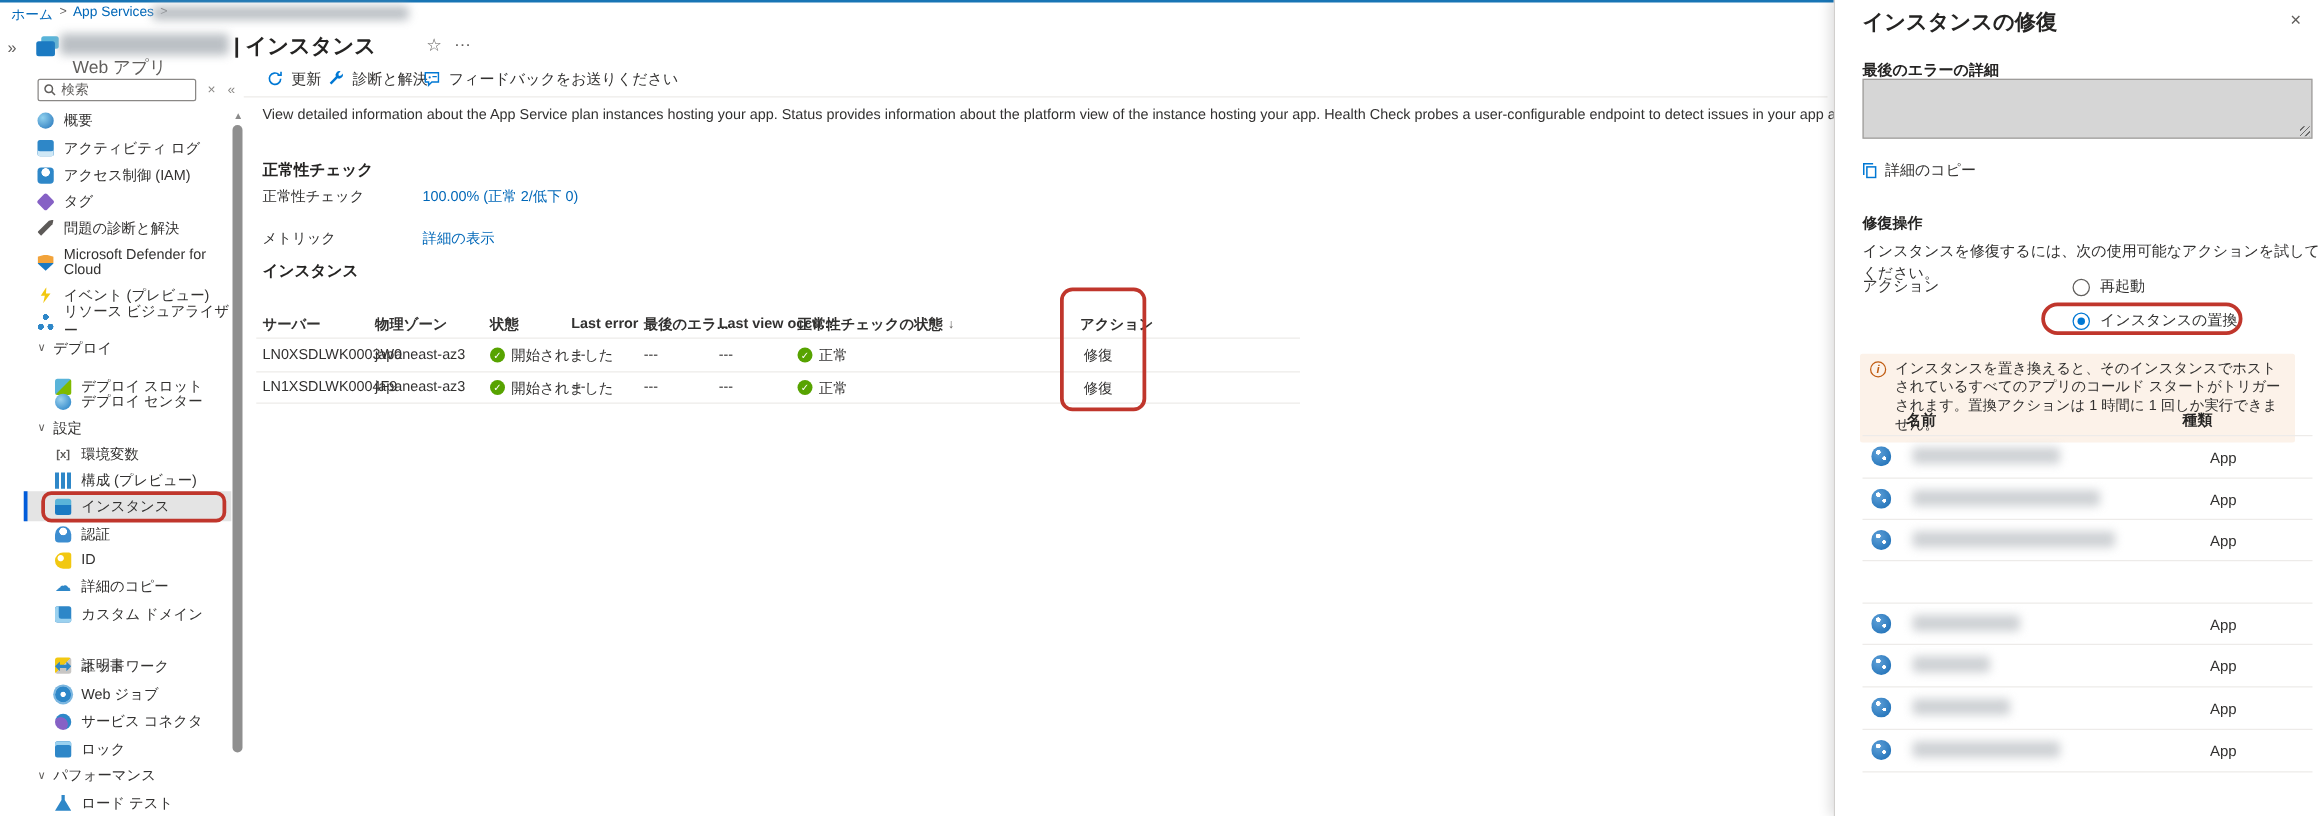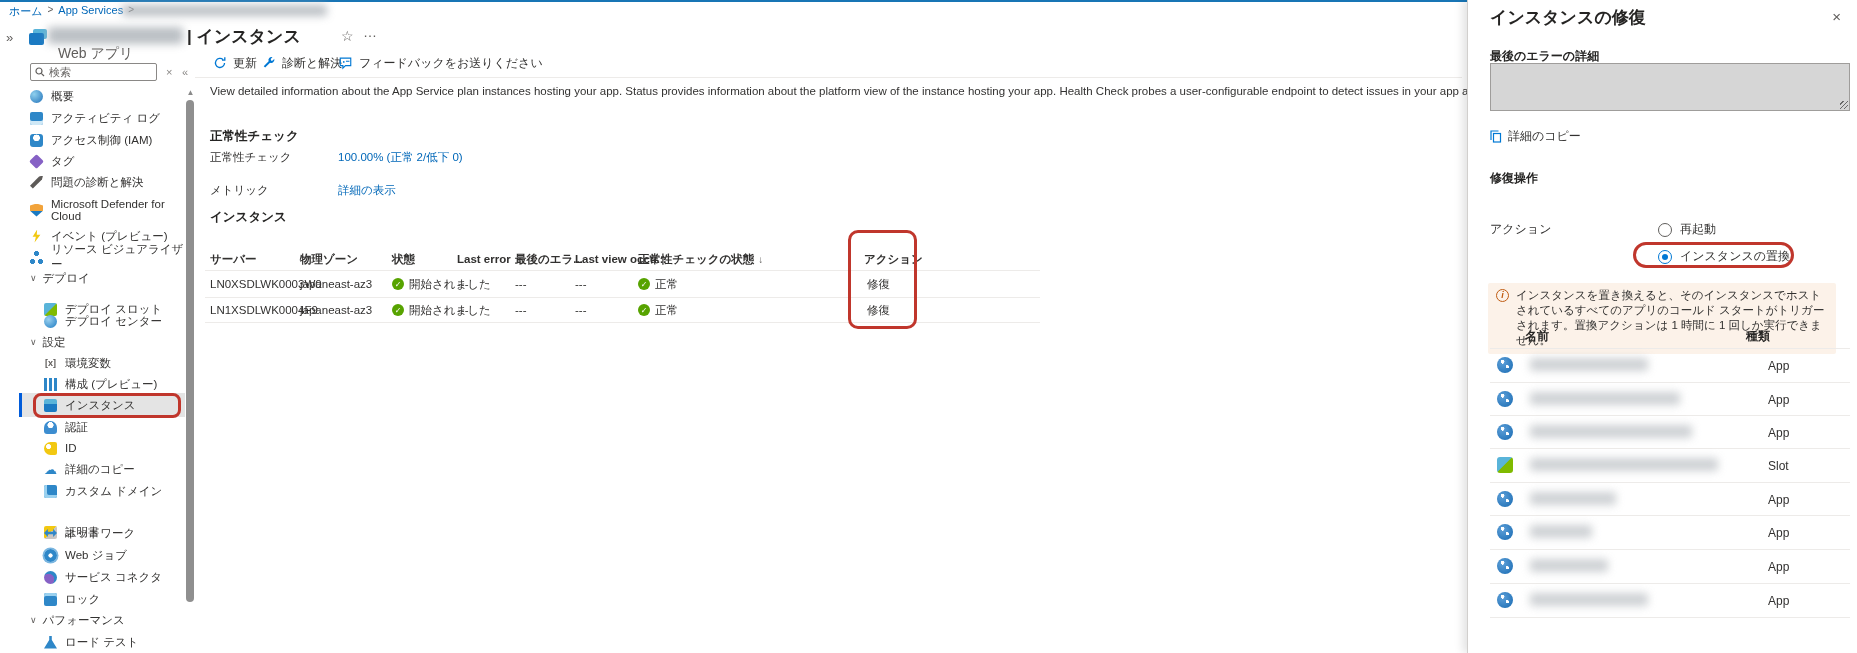--- a/index.html
+++ b/index.html
@@ -353,20 +353,21 @@
 
     <div id="copy-btn">
       <svg width="12" height="13" viewBox="0 0 12 13">
           <rect x="3.5" y="3.5" width="7" height="8.5" fill="none" stroke="#0078d4" stroke-width="1.2"></rect>
           <path d="M8.5 1H1v9" fill="none" stroke="#0078d4" stroke-width="1.2"></path>
         </svg>
       <span>詳細のコピー</span>
     </div>
 
     <div class="p-label" style="top:170px">修復操作</div>
+    <div class="p-text" style="top:193px">インスタンスを修復するには、次の使用可能なアクションを試してください。</div>
     <div class="p-text" style="top:221px">アクション</div>
 
     <div class="radio-row" style="top:221px">
       <span class="radio"></span>
       <span>再起動</span>
     </div>
     <div class="radio-row" style="top:248px">
       <span class="radio sel"></span>
       <span>インスタンスの置換</span>
     </div>
@@ -391,25 +392,20 @@
         <div class="blur light" style="left:40px;top:9px;width:150px;height:13px"></div>
         <div class="p-type">App</div>
       </div>
     <div class="hr" style="left:22px;top:415px;width:360px"></div>
     <div class="p-row" style="top:416px">
         <span class="p-ic ic-app"></span>
         <div class="blur light" style="left:40px;top:9px;width:162px;height:13px"></div>
         <div class="p-type">App</div>
       </div>
     <div class="hr" style="left:22px;top:448px;width:360px"></div>
-    <div class="p-row" style="top:449px">
-        <span class="p-ic ic-slot"></span>
-        <div class="blur light" style="left:40px;top:9px;width:188px;height:13px"></div>
-        <div class="p-type">Slot</div>
-      </div>
     <div class="hr" style="left:22px;top:482px;width:360px"></div>
     <div class="p-row" style="top:483px">
         <span class="p-ic ic-app"></span>
         <div class="blur light" style="left:40px;top:9px;width:86px;height:13px"></div>
         <div class="p-type">App</div>
       </div>
     <div class="hr" style="left:22px;top:515px;width:360px"></div>
     <div class="p-row" style="top:516px">
         <span class="p-ic ic-app"></span>
         <div class="blur light" style="left:40px;top:9px;width:62px;height:13px"></div>

